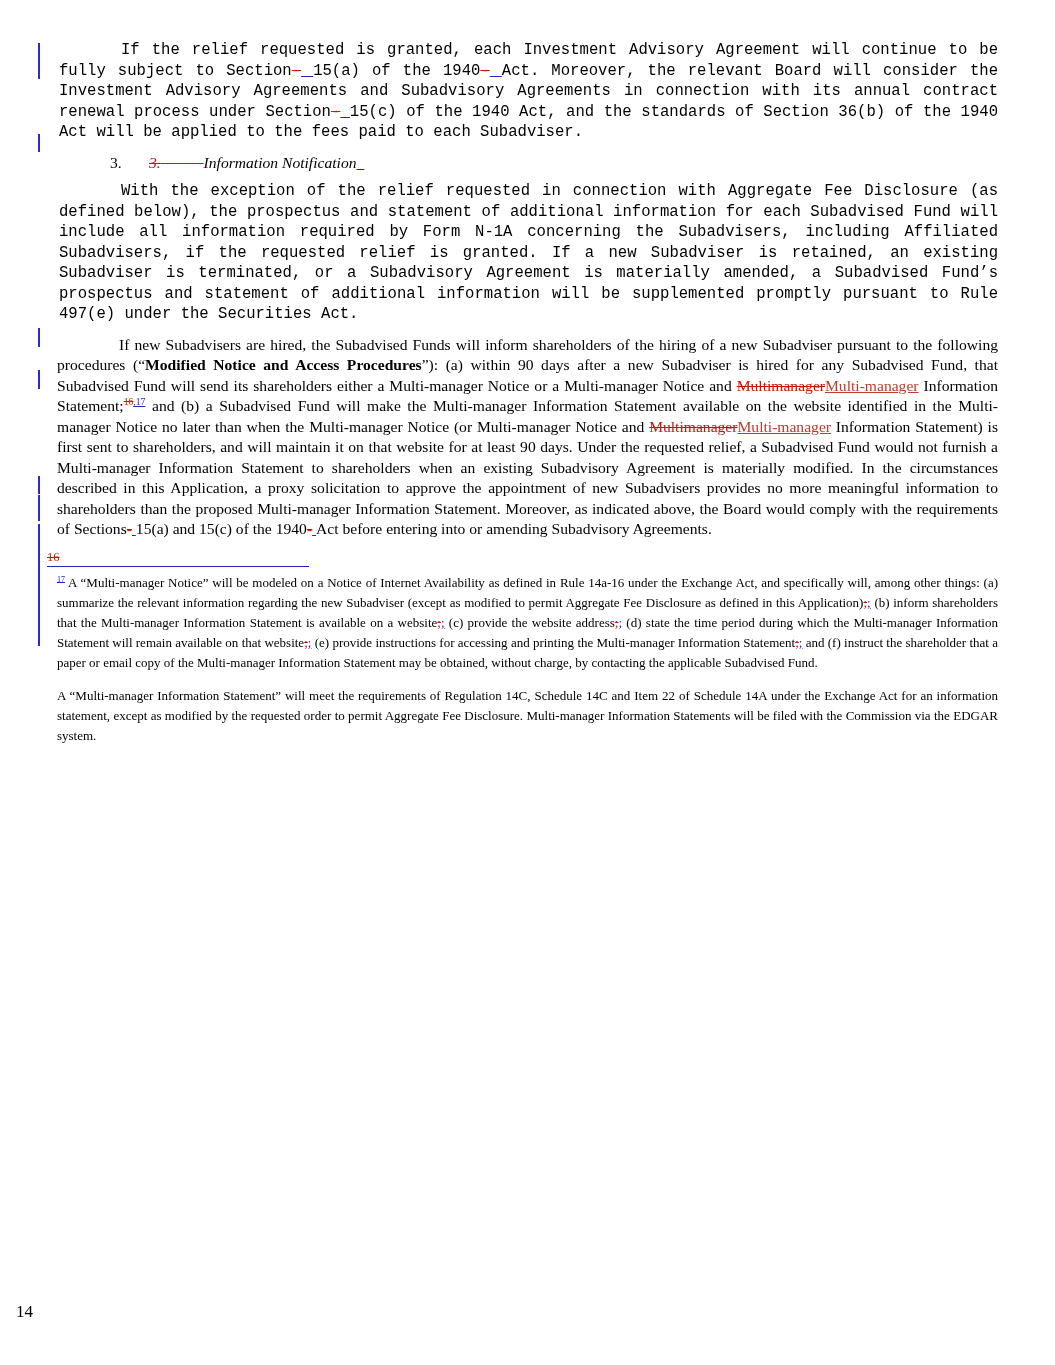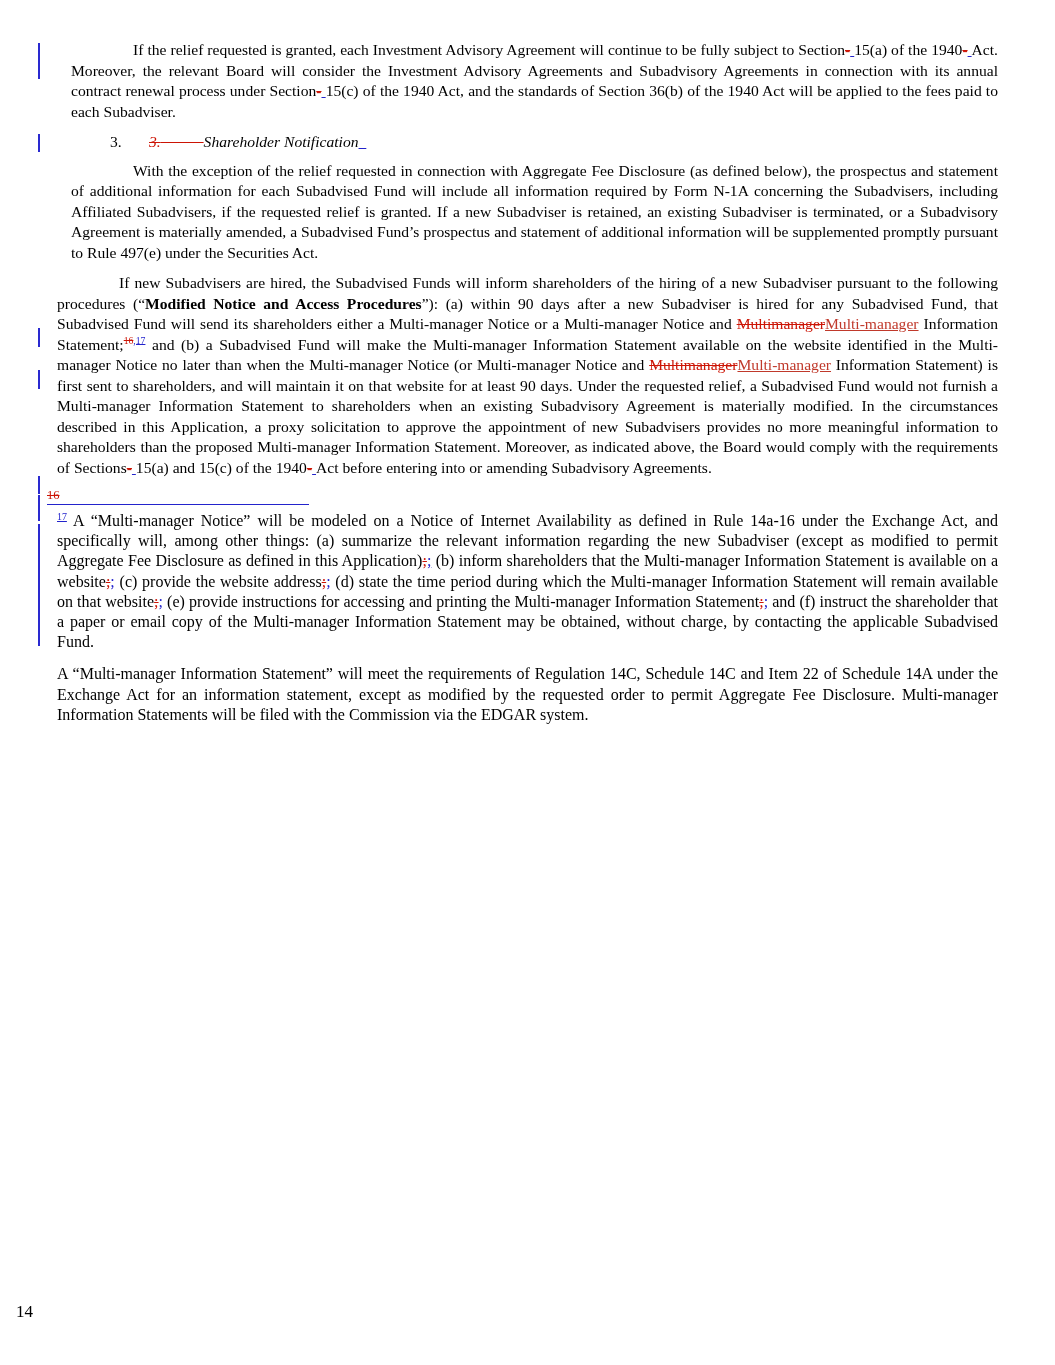--- a/index.html
+++ b/index.html
@@ -15,21 +15,21 @@
   }
   .content {
     position: absolute;
     left: 57px;
     top: 40px;
     width: 941px;
     font-size: 15.6px;
     line-height: 20.5px;
     text-align: justify;
   }
-  .para { margin: 0 0 10px 14px; text-indent: 62px; }
+  .para { margin: 0 0 10px 2px; text-indent: 62px; font-family: Liberation Mono, monospace; }
   .para-tight { margin: 0 0 10px 0; text-indent: 62px; }
   .heading { margin: 2px 0 8px 0; text-indent: 0; padding-left: 53px; }
   .run { white-space: pre-wrap; }
   .b   { font-weight: bold; }
   .i   { font-style: italic; }
   .del  { color: #cc1405; text-decoration: line-through; }
   .ins  { color: #c0392b; text-decoration: underline; }
   .insb { color: #2323cc; text-decoration: underline; }
   .sup  { vertical-align: super; font-size: 0.62em; line-height: 0; }
   .fn-sep-wrap { margin: 4px 0 6px 0; }
@@ -40,21 +40,21 @@
     margin-left: -10px;
   }
   .fn-sep-line {
     width: 262px;
     border-top: 1.6px solid #2323cc;
     margin: 2px 0 0 -10px;
   }
   .footnote {
     margin: 4px 0 12px 0;
     text-indent: 0;
-    font-size: 16px;
+    font-size: 13px;
     line-height: 20.2px;
   }
   .change-bar {
     position: absolute;
     left: 38px;
     width: 2.4px;
     background: #2a2ad0;
   }
   .page-number {
     position: absolute;
@@ -72,21 +72,21 @@
       <div class="change-bar" style="top: 43px; height: 36px;"></div>
       <div class="change-bar" style="top: 134px; height: 18px;"></div>
       <div class="change-bar" style="top: 328px; height: 19px;"></div>
       <div class="change-bar" style="top: 370px; height: 19px;"></div>
       <div class="change-bar" style="top: 476px; height: 18px;"></div>
       <div class="change-bar" style="top: 495px; height: 26px;"></div>
       <div class="change-bar" style="top: 524px; height: 122px;"></div>
     </div>
   <div class="content">
       <div class="para"><span class="run">If the relief requested is granted, each Investment Advisory Agreement will continue to be fully subject to Section</span><span class="run del">-</span><span class="run insb">&nbsp;</span><span class="run">15(a) of the 1940</span><span class="run del">-</span><span class="run insb">&nbsp;</span><span class="run">Act. Moreover, the relevant Board will consider the Investment Advisory Agreements and Subadvisory Agreements in connection with its annual contract renewal process under Section</span><span class="run del">-</span><span class="run insb">&nbsp;</span><span class="run">15(c) of the 1940 Act, and the standards of Section 36(b) of the 1940 Act will be applied to the fees paid to each Subadviser.</span></div>
-      <div class="heading"><span class="run">3.</span><span class="run">&nbsp;&nbsp;&nbsp;&nbsp;&nbsp;&nbsp;&nbsp;</span><span class="run del i">3.</span><span class="run del">&nbsp;&nbsp;&nbsp;&nbsp;&nbsp;&nbsp;&nbsp;&nbsp;&nbsp;&nbsp;&nbsp;</span><span class="run i">Shareholder Notification</span><span class="run insb">&nbsp;&nbsp;</span></div>
+      <div class="heading"><span class="run">3.</span><span class="run">&nbsp;&nbsp;&nbsp;&nbsp;&nbsp;&nbsp;&nbsp;</span><span class="run del i">3.</span><span class="run del">&nbsp;&nbsp;&nbsp;&nbsp;&nbsp;&nbsp;&nbsp;&nbsp;&nbsp;&nbsp;&nbsp;</span><span class="run i">Information Notification</span><span class="run insb">&nbsp;&nbsp;</span></div>
       <div class="para"><span class="run">With the exception of the relief requested in connection with Aggregate Fee Disclosure (as defined below), the prospectus and statement of additional information for each Subadvised Fund will include all information required by Form N-1A concerning the Subadvisers, including Affiliated Subadvisers, if the requested relief is granted. If a new Subadviser is retained, an existing Subadviser is terminated, or a Subadvisory Agreement is materially amended, a Subadvised Fund’s prospectus and statement of additional information will be supplemented promptly pursuant to Rule 497(e) under the Securities Act.</span></div>
       <div class="para-tight"><span class="run">If new Subadvisers are hired, the Subadvised Funds will inform shareholders of the hiring of a new Subadviser pursuant to the following procedures (“</span><span class="run b">Modified Notice and Access Procedures</span><span class="run">”): (a) within 90 days after a new Subadviser is hired for any Subadvised Fund, that Subadvised Fund will send its shareholders either a Multi-manager Notice or a Multi-manager Notice and </span><span class="run del">Multimanager</span><span class="run ins">Multi-manager</span><span class="run"> Information Statement;</span><span class="run del sup">16</span><span class="run insb sup">,17</span><span class="run"> and (b) a Subadvised Fund will make the Multi-manager Information Statement available on the website identified in the Multi-manager Notice no later than when the Multi-manager Notice (or Multi-manager Notice and </span><span class="run del">Multimanager</span><span class="run ins">Multi-manager</span><span class="run"> Information Statement) is first sent to shareholders, and will maintain it on that website for at least 90 days. Under the requested relief, a Subadvised Fund would not furnish a Multi-manager Information Statement to shareholders when an existing Subadvisory Agreement is materially modified. In the circumstances described in this Application, a proxy solicitation to approve the appointment of new Subadvisers provides no more meaningful information to shareholders than the proposed Multi-manager Information Statement. Moreover, as indicated above, the Board would comply with the requirements of Sections</span><span class="run del">-</span><span class="run insb">&nbsp;</span><span class="run">15(a) and 15(c) of the 1940</span><span class="run del">-</span><span class="run insb">&nbsp;</span><span class="run">Act before entering into or amending Subadvisory Agreements.</span></div>
       <div class="fn-sep-wrap">
         <span class="run del fn-del-mark">16</span>
         <div class="fn-sep-line"></div>
       </div>
       <div class="footnote"><span class="run insb sup">17</span><span class="run"> A “Multi-manager Notice” will be modeled on a Notice of Internet Availability as defined in Rule 14a-16 under the Exchange Act, and specifically will, among other things: (a) summarize the relevant information regarding the new Subadviser (except as modified to permit Aggregate Fee Disclosure as defined in this Application)</span><span class="run del">;</span><span class="run insb">;</span><span class="run"> (b) inform shareholders that the Multi-manager Information Statement is available on a website</span><span class="run del">;</span><span class="run insb">;</span><span class="run"> (c) provide the website address</span><span class="run del">;</span><span class="run insb">;</span><span class="run"> (d) state the time period during which the Multi-manager Information Statement will remain available on that website</span><span class="run del">;</span><span class="run insb">;</span><span class="run"> (e) provide instructions for accessing and printing the Multi-manager Information Statement</span><span class="run del">;</span><span class="run insb">;</span><span class="run"> and (f) instruct the shareholder that a paper or email copy of the Multi-manager Information Statement may be obtained, without charge, by contacting the applicable Subadvised Fund.</span></div>
       <div class="footnote"><span class="run">A “Multi-manager Information Statement” will meet the requirements of Regulation 14C, Schedule 14C and Item 22 of Schedule 14A under the Exchange Act for an information statement, except as modified by the requested order to permit Aggregate Fee Disclosure. Multi-manager Information Statements will be filed with the Commission via the EDGAR system.</span></div>
     </div>
   <div class="page-number">14</div>

